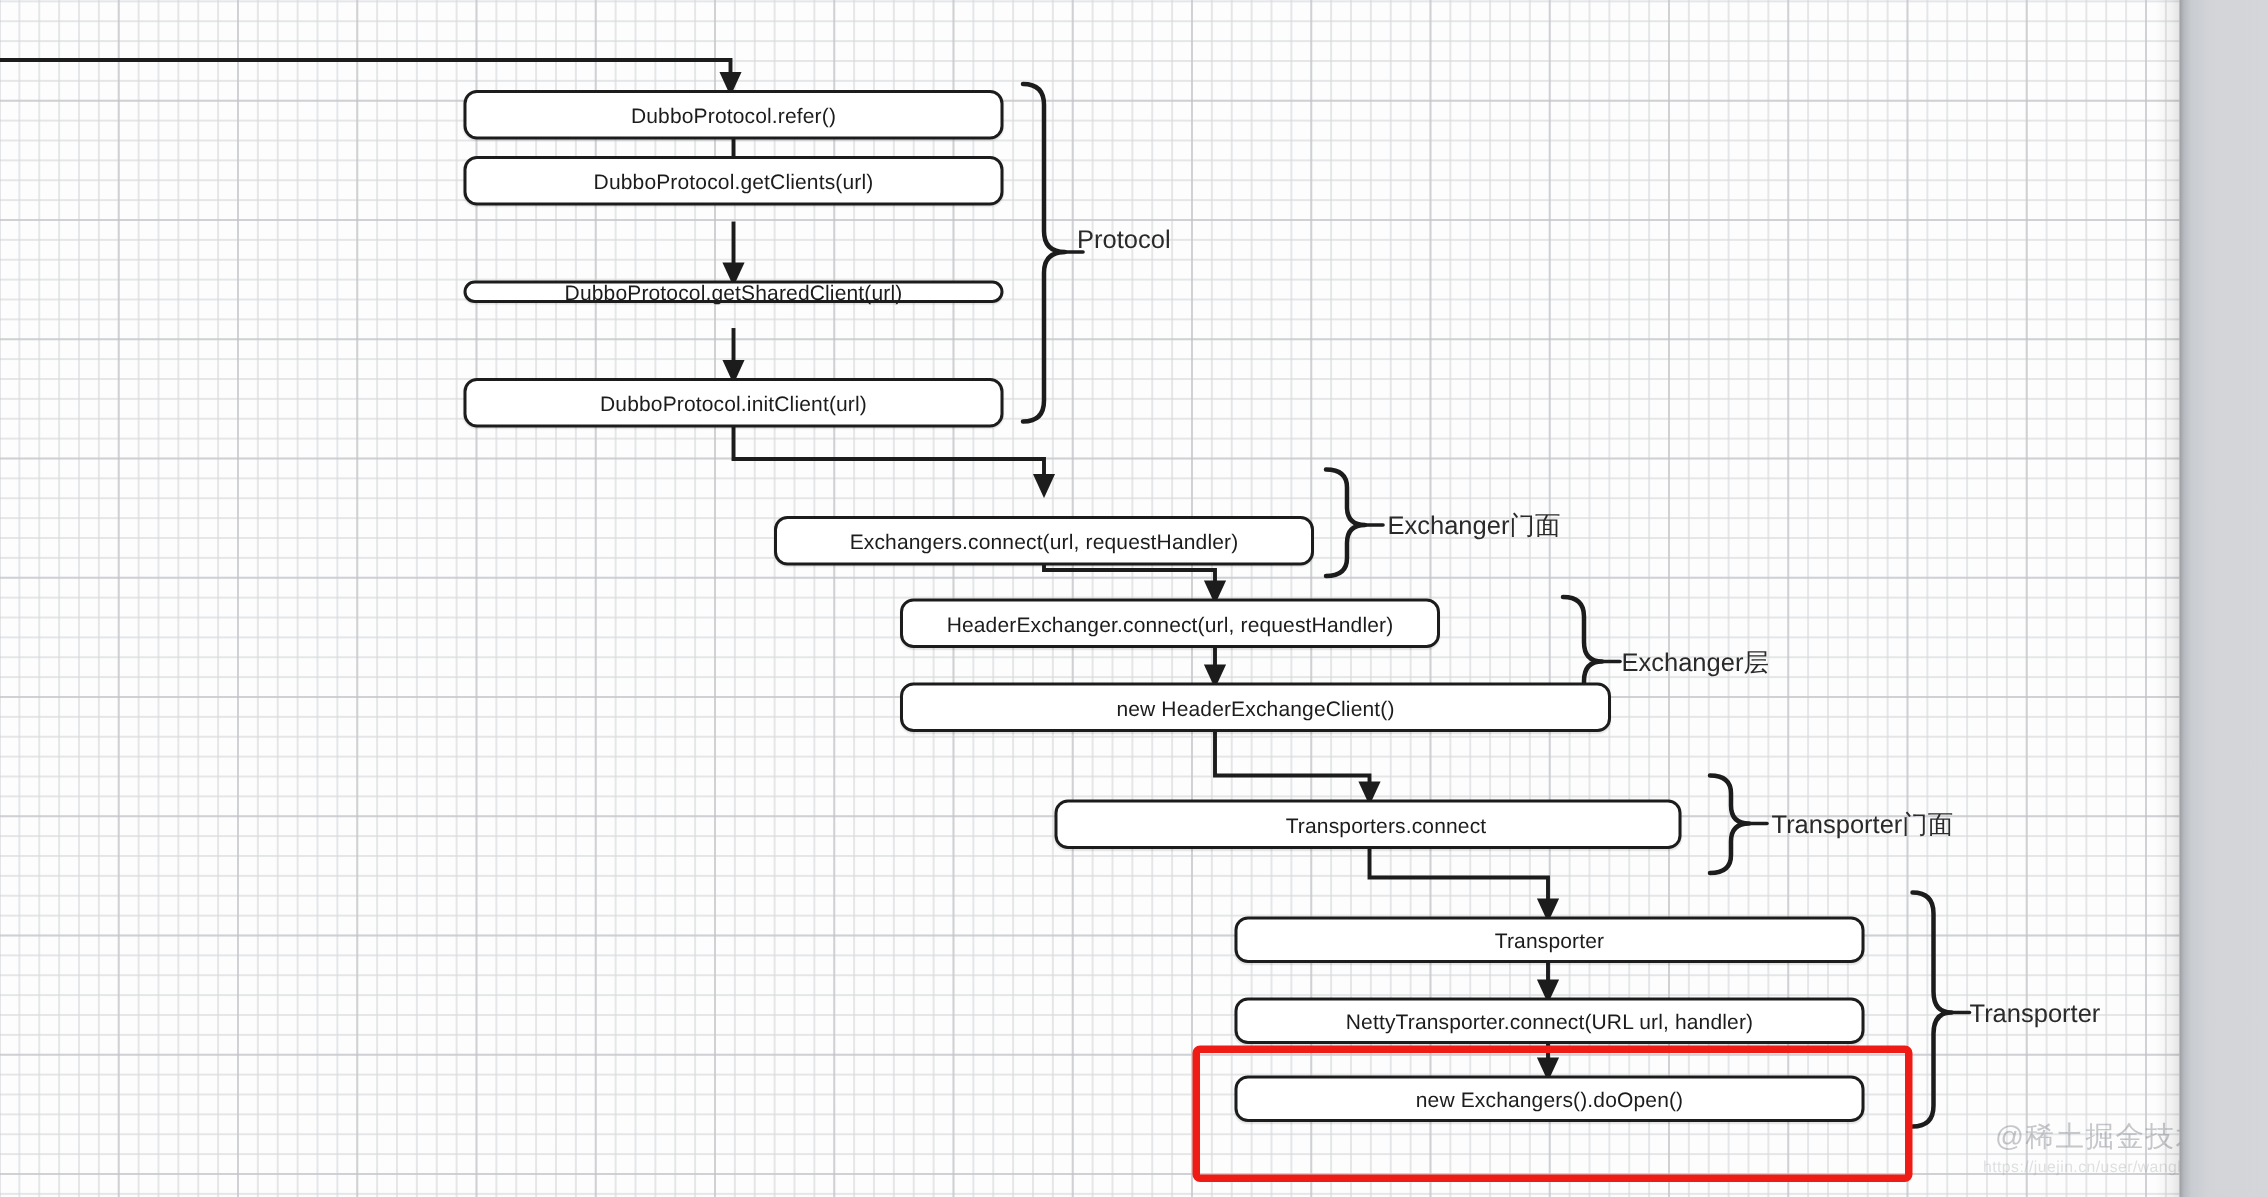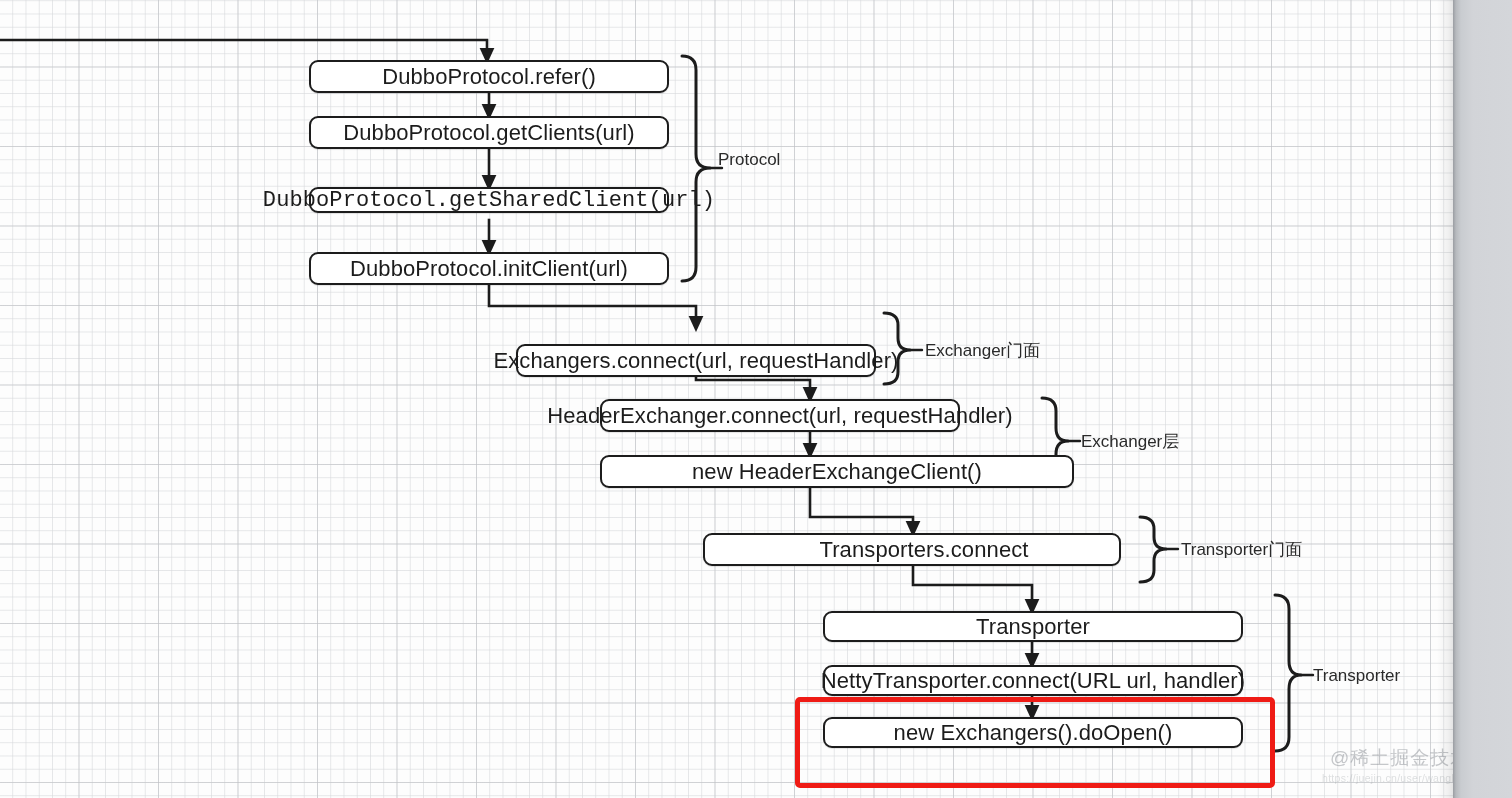--- a/index.html
+++ b/index.html
@@ -64,21 +64,21 @@
   .node {
     position: absolute;
     box-sizing: border-box;
     border: 2.6px solid #1c1c1c;
     border-radius: 9px;
     background: #ffffff;
     color: #1c1c1c;
     display: flex;
     align-items: center;
     justify-content: center;
-    font-size: 22px;
+    font-size: 14px;
     letter-spacing: 0.1px;
     white-space: nowrap;
     box-shadow: 0 1px 1px rgba(0,0,0,0.10);
   }
 
   
   #edges {
     position: absolute;
     left: 0; top: 0;
     width: 1453px;
@@ -174,24 +174,24 @@
       <path d="M 1166 549 L 1178 549" stroke-width="2.4"></path>
 
       <path d="M 1275 595 q 14 0 14 14 L 1289 661 q 0 14 12 14 q -12 0 -12 14 L 1289 737 q 0 14 -14 14"></path>
       <path d="M 1301 675 L 1313 675" stroke-width="2.4"></path>
     </g>
   </svg>
 
   <div class="node" style="left:309px; top:60px; width:360px; height:33px;">
     <span>DubboProtocol.refer()</span>
   </div>
-  <div class="node" style="left:309px; top:116px; width:360px; height:33px;">
+  <div class="node" style="left:309px; top:104px; width:360px; height:33px;">
     <span>DubboProtocol.getClients(url)</span>
   </div>
-  <div class="node" style="left:309px; top:187px; width:360px; height:26px;font-family:Liberation Mono, monospace;">
+  <div class="node" style="left:309px; top:187px; width:360px; height:15px;">
     <span>DubboProtocol.getSharedClient(url)</span>
   </div>
   <div class="node" style="left:309px; top:252px; width:360px; height:33px;text-align:right;">
     <span>DubboProtocol.initClient(url)</span>
   </div>
   <div class="node" style="left:516px; top:344px; width:360px; height:33px;">
     <span>Exchangers.connect(url, requestHandler)</span>
   </div>
   <div class="node" style="left:600px; top:399px; width:360px; height:33px;">
     <span>HeaderExchanger.connect(url, requestHandler)</span>

